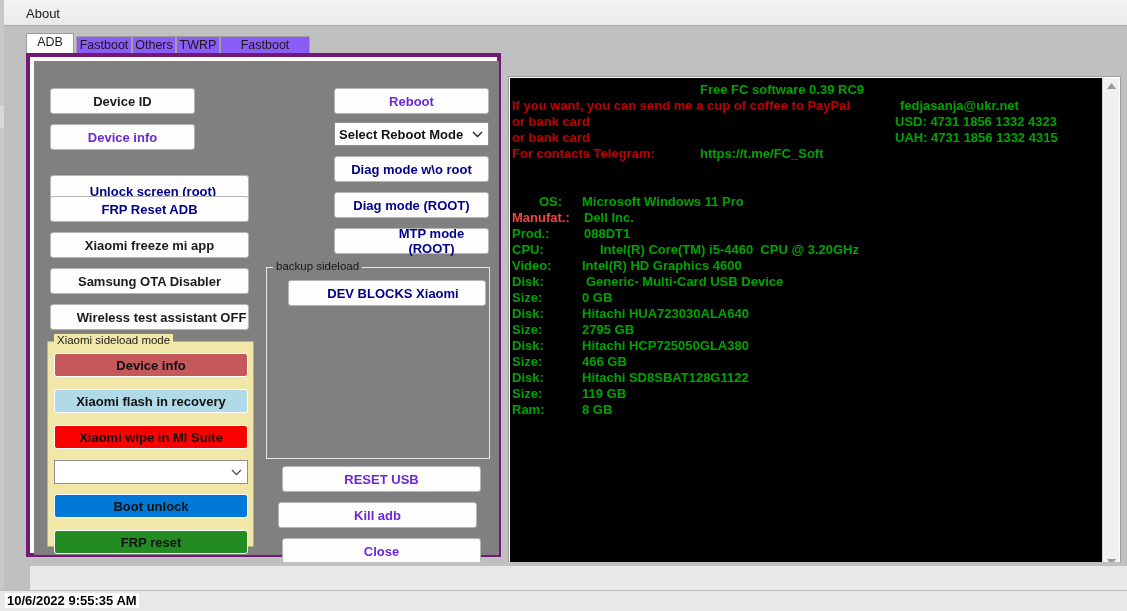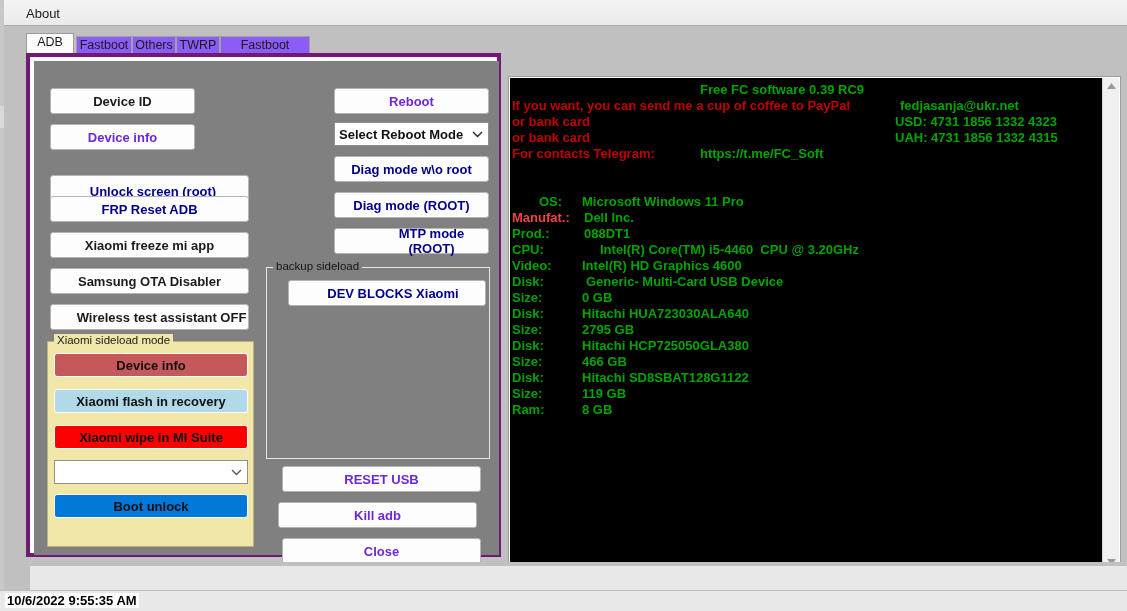--- a/index.html
+++ b/index.html
@@ -119,20 +119,21 @@
               <div class="combo" style="left:6px;top:118px;width:194px;height:24px;">
                 <span class="lbl"></span>
                 <span class="chev">
                   <svg width="11" height="8" viewBox="0 0 11 8">
                       <path d="M1 2 L5.5 6.5 L10 2" stroke="#555" stroke-width="1.4" fill="none"></path>
                     </svg>
                 </span>
               </div>
 
               <div class="btn" style="left:6px;top:152px;width:194px;height:24px;background:#0078d7;border-color:#ffffff;color:#111;">Boot unlock</div>
+              <div class="btn" style="left:6px;top:188px;width:194px;height:24px;background:#228b22;border-color:#ffffff;color:#111;">FRP reset</div>
             </div>
 
             <div class="btn red" style="left:300px;top:27px;width:155px;height:26px;">Reboot</div>
 
             <div class="combo" style="left:300px;top:61px;width:155px;height:24px;">
               <span class="lbl">Select Reboot Mode</span>
               <span class="chev">
                 <svg width="11" height="8" viewBox="0 0 11 8">
                     <path d="M1 2 L5.5 6.5 L10 2" stroke="#222" stroke-width="1.4" fill="none"></path>
                   </svg>

